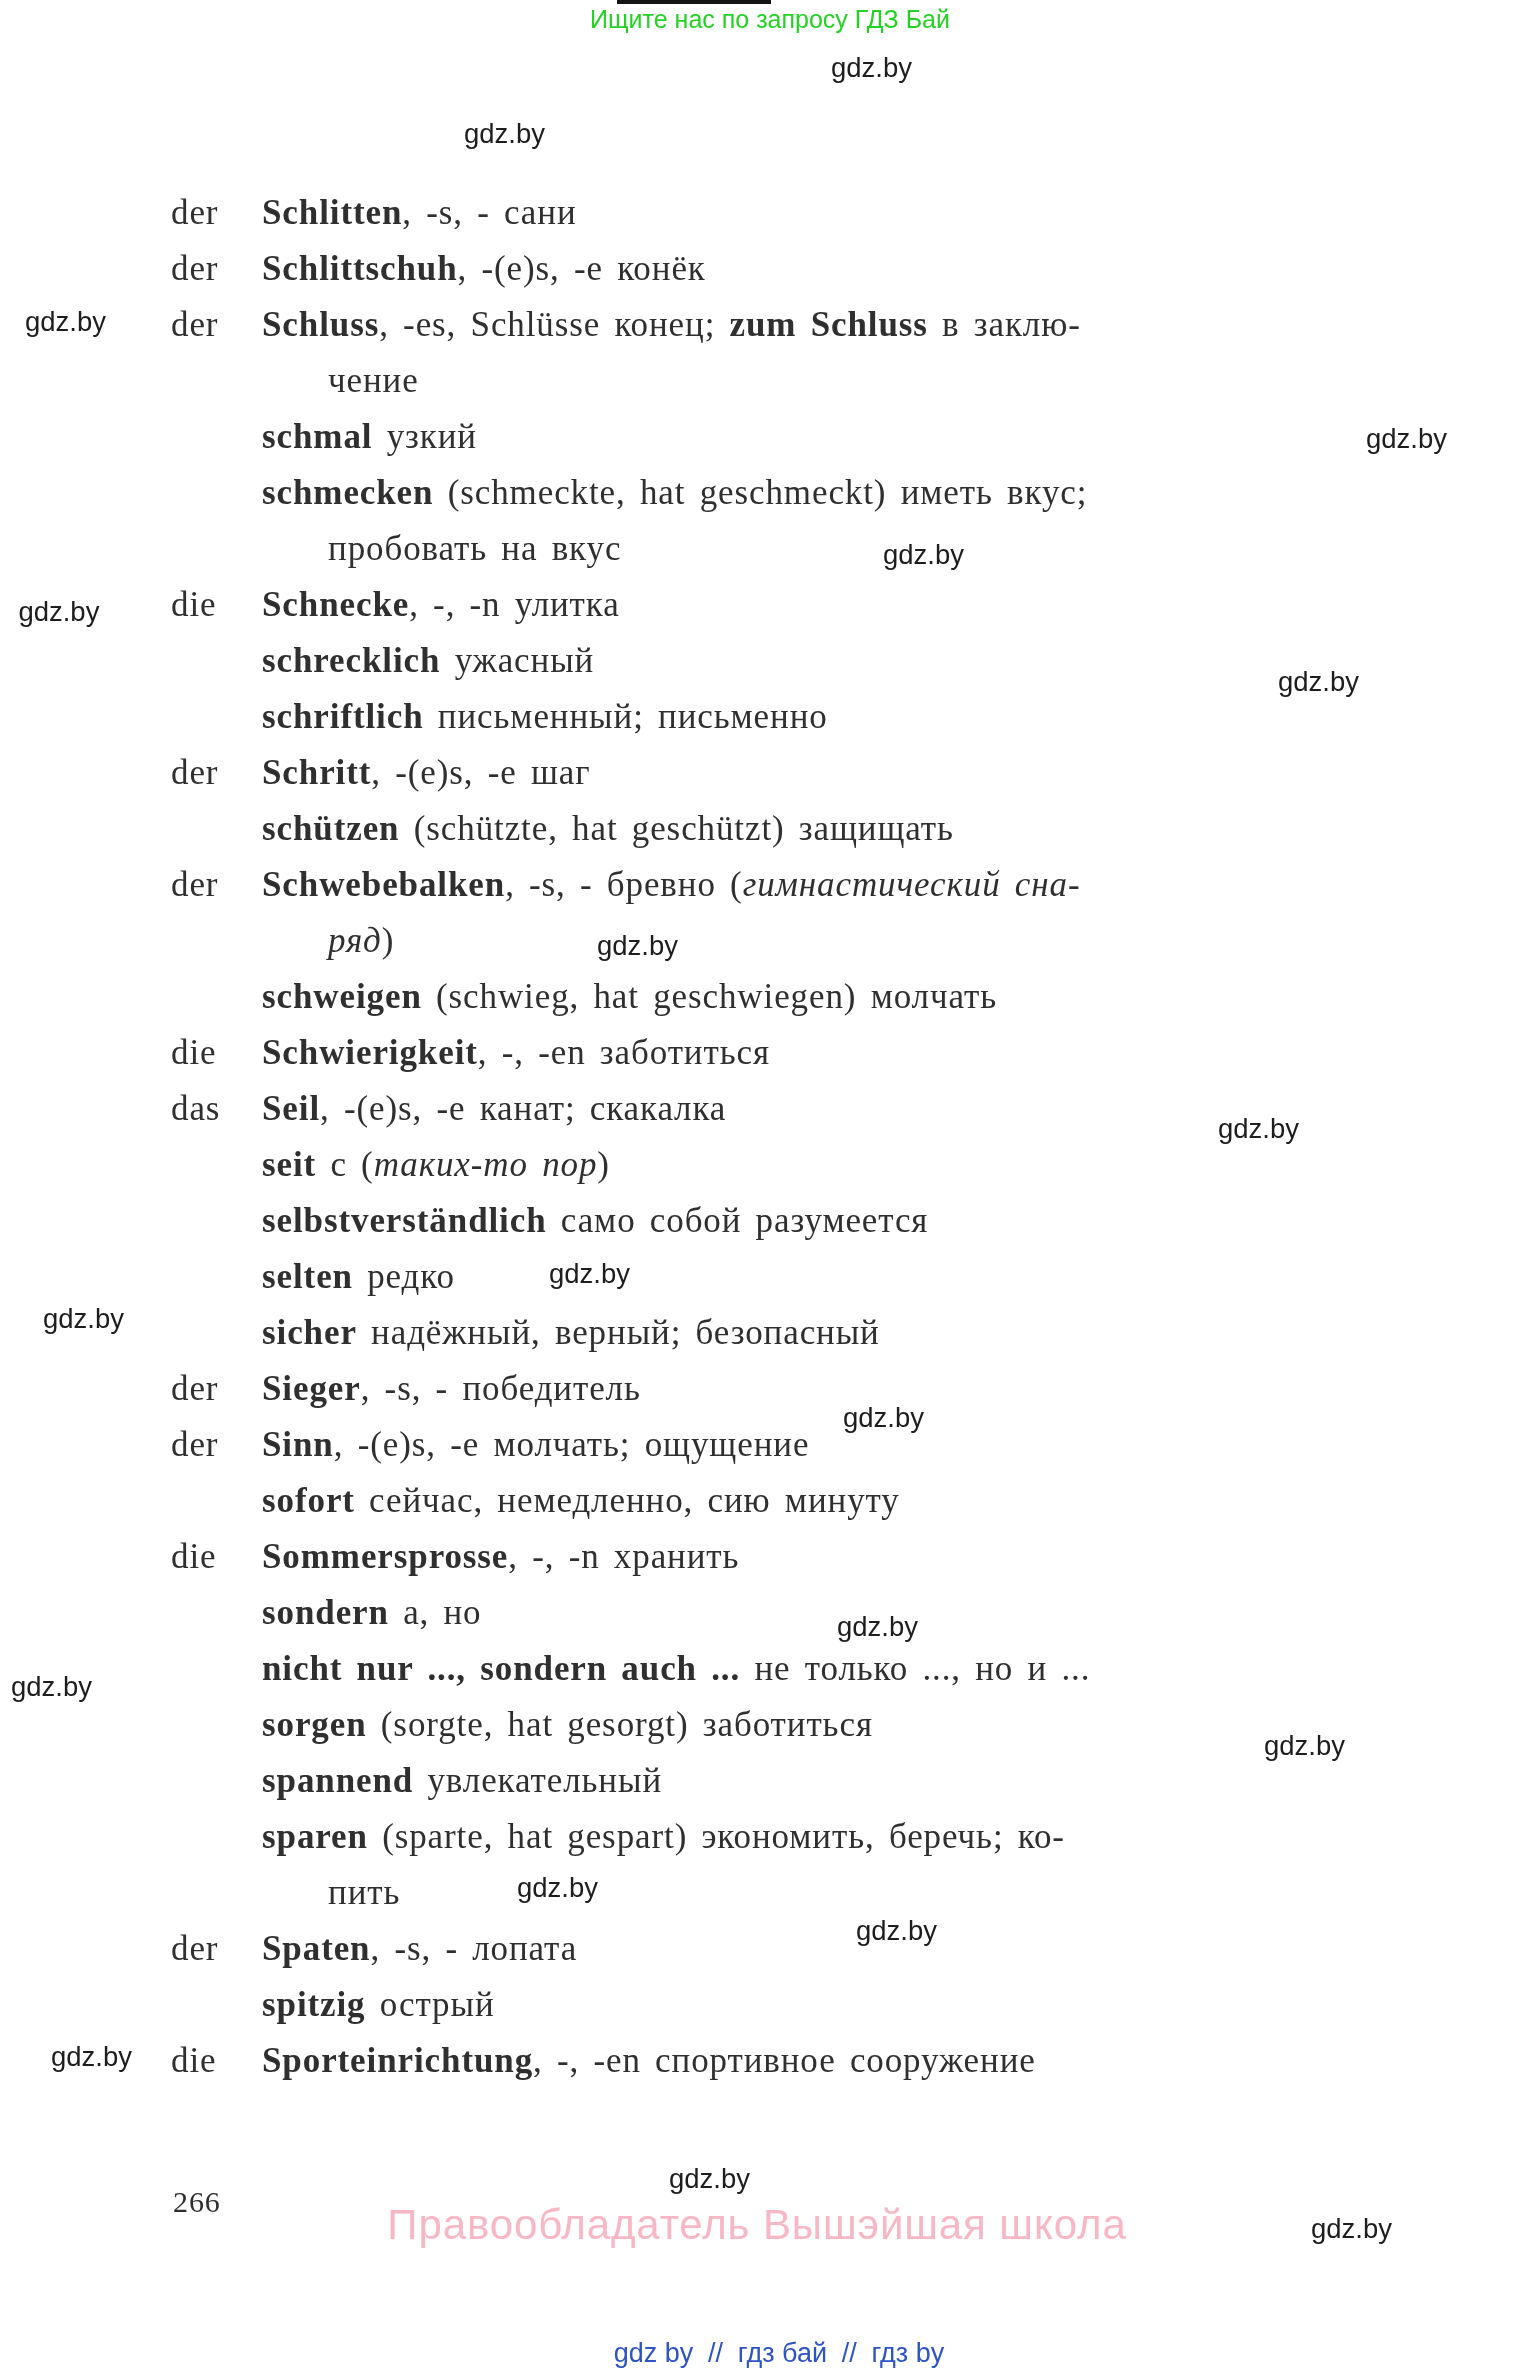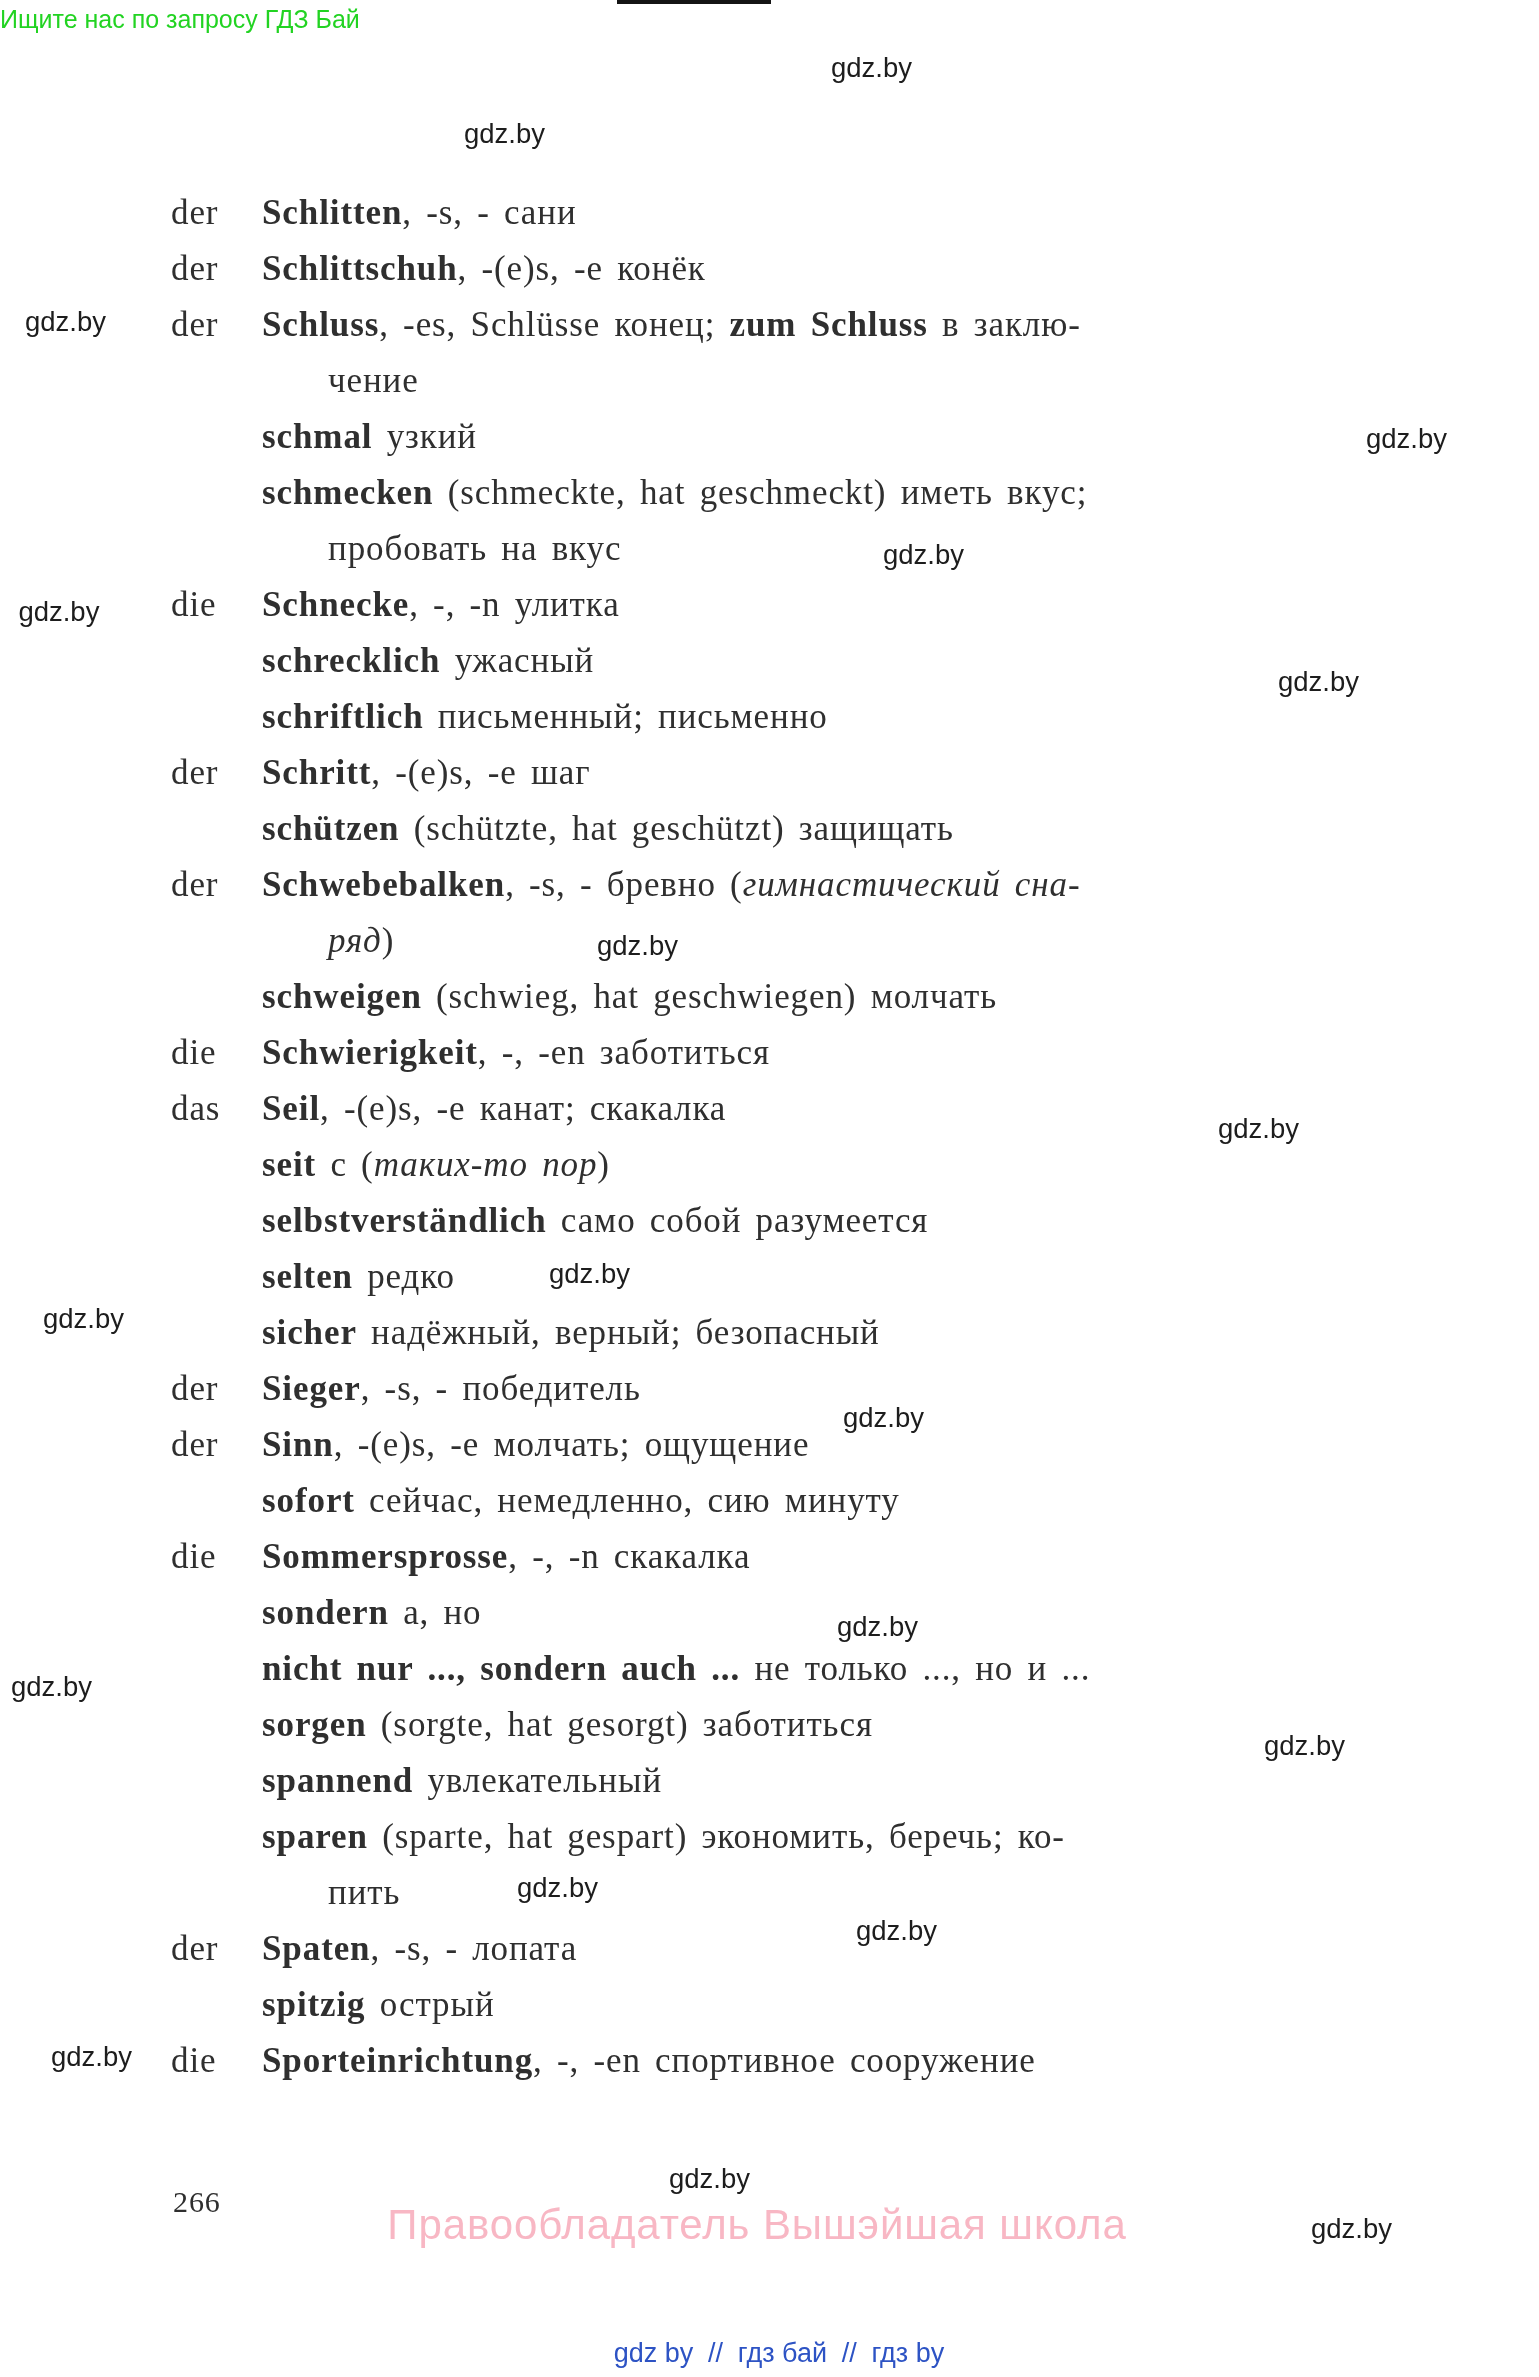--- a/index.html
+++ b/index.html
@@ -7,20 +7,21 @@
     width: 1540px; height: 2377px;
     background: #ffffff;
     position: relative;
     font-family: "Liberation Serif", "DejaVu Serif", serif;
     overflow: hidden;
   }
   .page { position: absolute; left: 0; top: 0; width: 1540px; height: 2377px; overflow: hidden; }
 
   .banner {
     position: absolute; top: 5.5px; left: 0; width: 1540px;
+    text-align: center;
     font-family: "Liberation Sans", "DejaVu Sans", sans-serif;
     font-size: 25px; line-height: 27.5px;
     color: #22d322;
   }
   .artifact {
     position: absolute; left: 617px; top: 0; width: 154px; height: 3.7px;
     background: #141414;
   }
 
   .wm {
@@ -95,21 +96,21 @@
       <div class="tline first"><span class="art"></span><span class="b">schweigen</span><span> (schwieg, hat geschwiegen) молчать</span></div>
       <div class="tline first"><span class="art">die</span><span class="b">Schwierigkeit</span><span>, -, -en заботиться</span></div>
       <div class="tline first"><span class="art">das</span><span class="b">Seil</span><span>, -(e)s, -e канат; скакалка</span></div>
       <div class="tline first"><span class="art"></span><span class="b">seit</span><span> с (</span><span class="i">таких-то пор</span><span>)</span></div>
       <div class="tline first"><span class="art"></span><span class="b">selbstverständlich</span><span> само собой разумеется</span></div>
       <div class="tline first"><span class="art"></span><span class="b">selten</span><span> редко</span></div>
       <div class="tline first"><span class="art"></span><span class="b">sicher</span><span> надёжный, верный; безопасный</span></div>
       <div class="tline first"><span class="art">der</span><span class="b">Sieger</span><span>, -s, - победитель</span></div>
       <div class="tline first"><span class="art">der</span><span class="b">Sinn</span><span>, -(e)s, -e молчать; ощущение</span></div>
       <div class="tline first"><span class="art"></span><span class="b">sofort</span><span> сейчас, немедленно, сию минуту</span></div>
-      <div class="tline first"><span class="art">die</span><span class="b">Sommersprosse</span><span>, -, -n скакалка</span></div>
+      <div class="tline first"><span class="art">die</span><span class="b">Sommersprosse</span><span>, -, -n хранить</span></div>
       <div class="tline first"><span class="art"></span><span class="b">sondern</span><span> а, но</span></div>
       <div class="tline first"><span class="art"></span><span class="b">nicht nur ..., sondern auch ...</span><span> не только ..., но и ...</span></div>
       <div class="tline first"><span class="art"></span><span class="b">sorgen</span><span> (sorgte, hat gesorgt) заботиться</span></div>
       <div class="tline first"><span class="art"></span><span class="b">spannend</span><span> увлекательный</span></div>
       <div class="tline first"><span class="art"></span><span class="b">sparen</span><span> (sparte, hat gespart) экономить, беречь; ко-</span></div>
       <div class="tline cont"><span>пить</span></div>
       <div class="tline first"><span class="art">der</span><span class="b">Spaten</span><span>, -s, - лопата</span></div>
       <div class="tline first"><span class="art"></span><span class="b">spitzig</span><span> острый</span></div>
       <div class="tline first"><span class="art">die</span><span class="b">Sporteinrichtung</span><span>, -, -en спортивное сооружение</span></div>
     </div>

